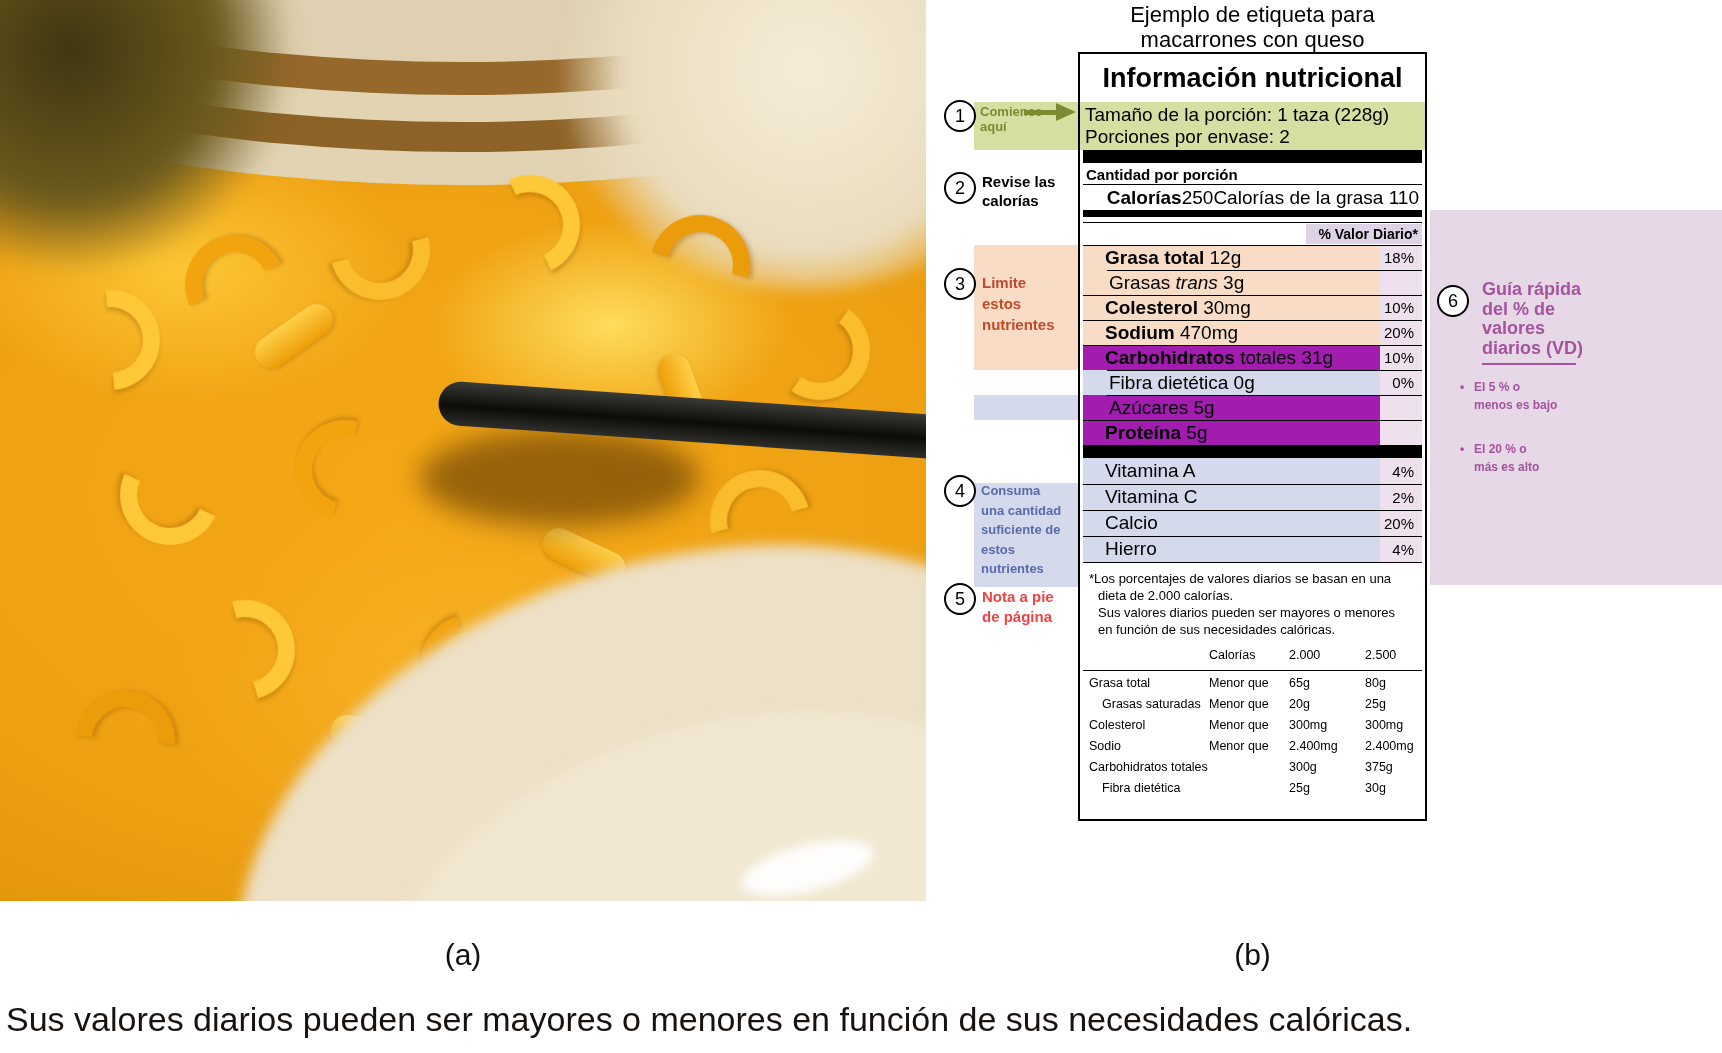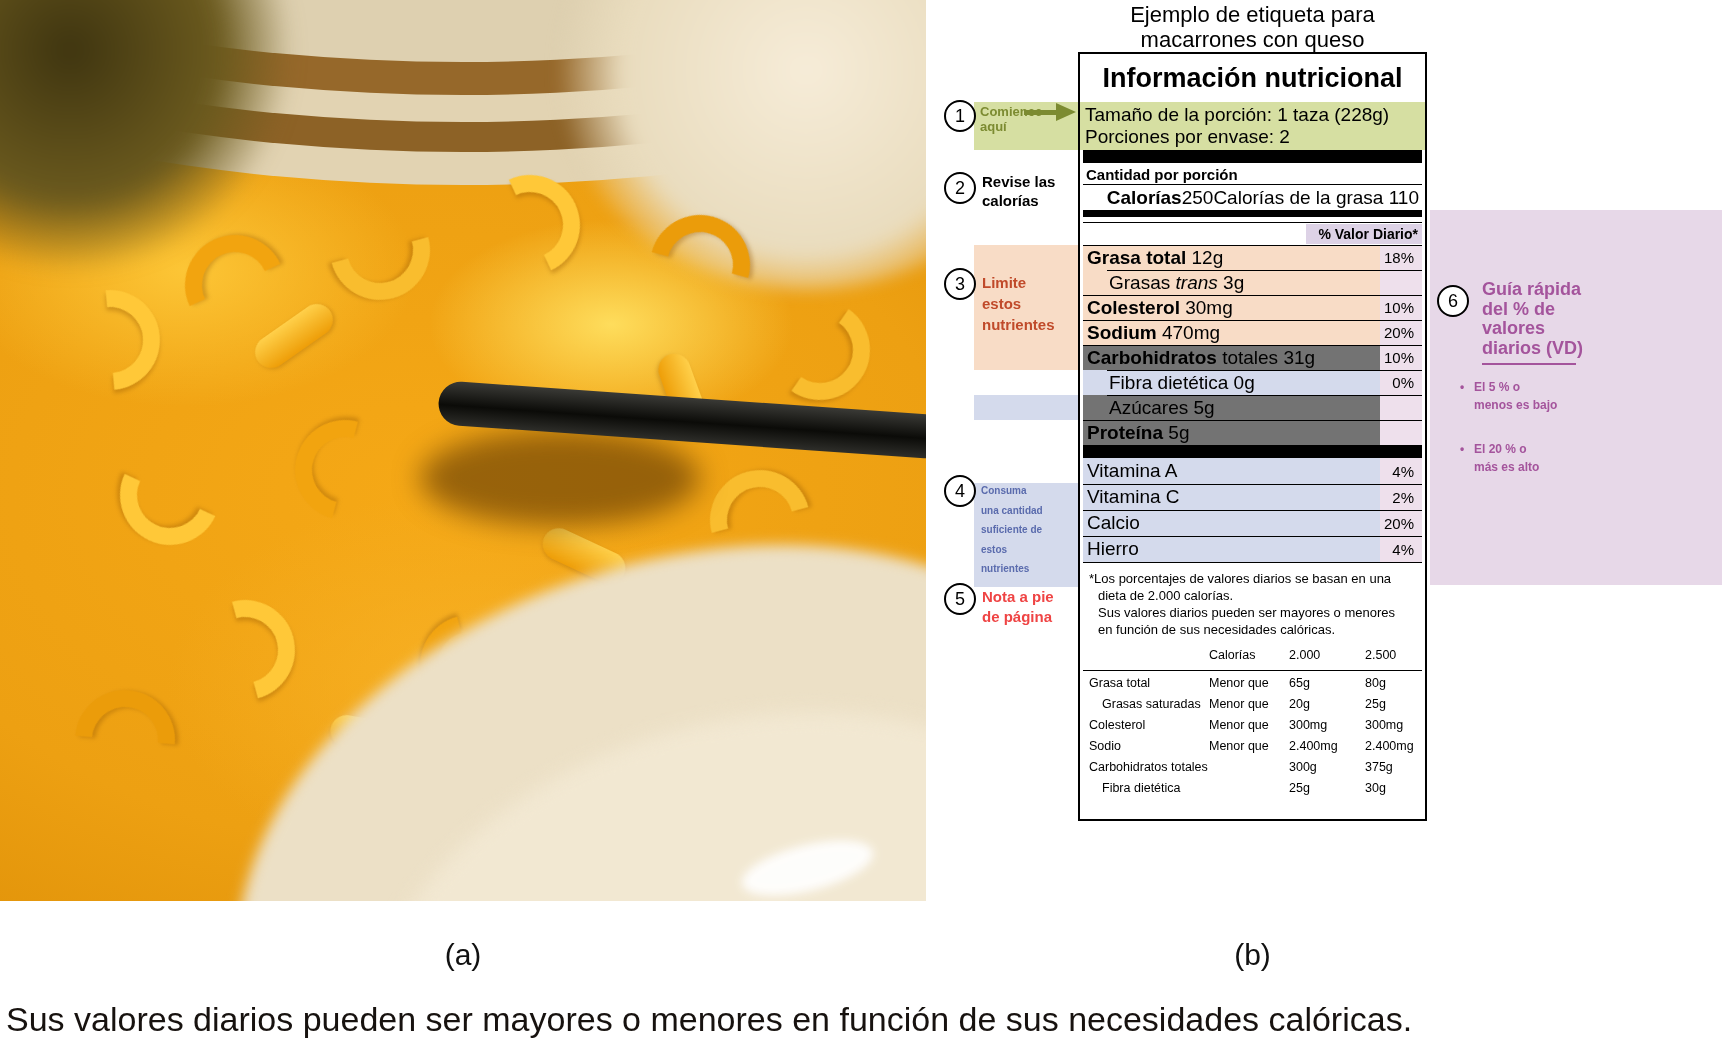--- a/index.html
+++ b/index.html
@@ -46,21 +46,21 @@
   .c1{left:944px;top:100px;} .c2{left:944px;top:172px;} .c3{left:944px;top:268px;}
   .c4{left:944px;top:475px;} .c5{left:944px;top:583px;}
 
   
   .anno{position:absolute;font-weight:bold;white-space:pre-line;}
   .anno-1{left:980px;top:104px;width:60px;font-size:13px;line-height:15px;color:var(--green_text);}
   .arrow-line{position:absolute;left:1024px;top:110px;width:34px;height:5px;background:var(--green_text);}
   .arrow-head{position:absolute;left:1056px;top:103px;width:0;height:0;border-left:20px solid var(--green_text);border-top:9px solid transparent;border-bottom:9px solid transparent;}
   .anno-2{left:982px;top:172px;width:95px;font-size:15px;line-height:19px;color:#000;}
   .anno-3{left:982px;top:272px;width:90px;font-size:15px;line-height:21px;color:var(--rust_text);}
-  .anno-4{left:981px;top:481px;width:96px;font-size:10px;line-height:19.5px;color:var(--blue_text);}
+  .anno-4{left:981px;top:481px;width:96px;font-size:13px;line-height:19.5px;color:var(--blue_text);}
   .anno-5{left:982px;top:587px;width:95px;font-size:15px;line-height:20px;color:#ef4444;}
 
   
   .panel6{position:absolute;left:1430px;top:210px;width:292px;height:375px;background:var(--panel_bg);}
   .p6-heading{position:absolute;left:52px;top:70px;width:110px;font-weight:bold;font-size:18px;line-height:19.5px;color:var(--purple_text);white-space:pre-line;}
   .p6-rule{position:absolute;left:52px;top:153px;width:94px;height:2px;background:var(--purple_text);}
   .p6-bullet{position:absolute;left:30px;width:104px;padding-left:14px;font-weight:bold;font-size:12px;line-height:18px;color:var(--purple_text);white-space:pre-line;}
   .p6-bullet::before{content:"\2022";position:absolute;left:0;top:0;}
   .b1{top:168px;} .b2{top:230px;}
 
@@ -74,22 +74,22 @@
   .calrow{margin:0 3px;height:25px;display:flex;align-items:center;justify-content:flex-end;font-size:19px;padding:0 3px;}
   .gap5{height:5px;}
   .dvrow{position:relative;margin:0 3px;height:22px;border-top:1px solid #000;}
   .dvbox{position:absolute;right:0;top:1px;bottom:1px;width:112px;background:var(--dv_bg);display:flex;align-items:center;justify-content:flex-end;font-weight:bold;font-size:14px;padding-right:4px;color:#000;}
   .nrow,.vrow{position:relative;margin:0 3px;height:25px;display:flex;align-items:center;font-size:19px;color:#000;}
   .vrow{height:26px;}
   .nrow::before,.vrow::before{content:"";position:absolute;left:0;right:0;top:0;height:1px;background:#000;z-index:2;}
   .vrow.first::before{display:none;}
   .nrow.indent::before{left:24px;}
   .nrow::after,.vrow::after{content:"";position:absolute;right:0;top:0;bottom:0;width:42px;background:var(--strip_bg);z-index:0;}
-  .bg-peach{background:var(--peach_bg);} .bg-white{background:#737373;} .bg-blue{background:var(--blue_bg);}
-  .nname{position:relative;z-index:1;padding-left:4px;}
+  .bg-peach{background:var(--peach_bg);} .bg-white{background:#a21caf;} .bg-blue{background:var(--blue_bg);}
+  .nname{position:relative;z-index:1;padding-left:22px;}
   .nrow.indent .nname{padding-left:26px;}
   .npct{position:absolute;right:8px;z-index:1;font-weight:normal;font-size:15px;}
   .fnbox{margin:0 3px;border-top:1px solid #000;font-size:12.5px;color:#000;}
   .fnote{padding:7px 4px 3px 6px;font-size:13px;line-height:17px;}
   .fnote .ind{padding-left:9px;}
   .fnh,.fnrow{display:grid;grid-template-columns:120px 80px 76px auto;padding-left:6px;line-height:21px;}
   .fnh{margin-top:4px;}
   .fnline{height:1px;background:#000;margin:4px 0 2px;}
   .fnrow .ind{padding-left:13px;}
 

